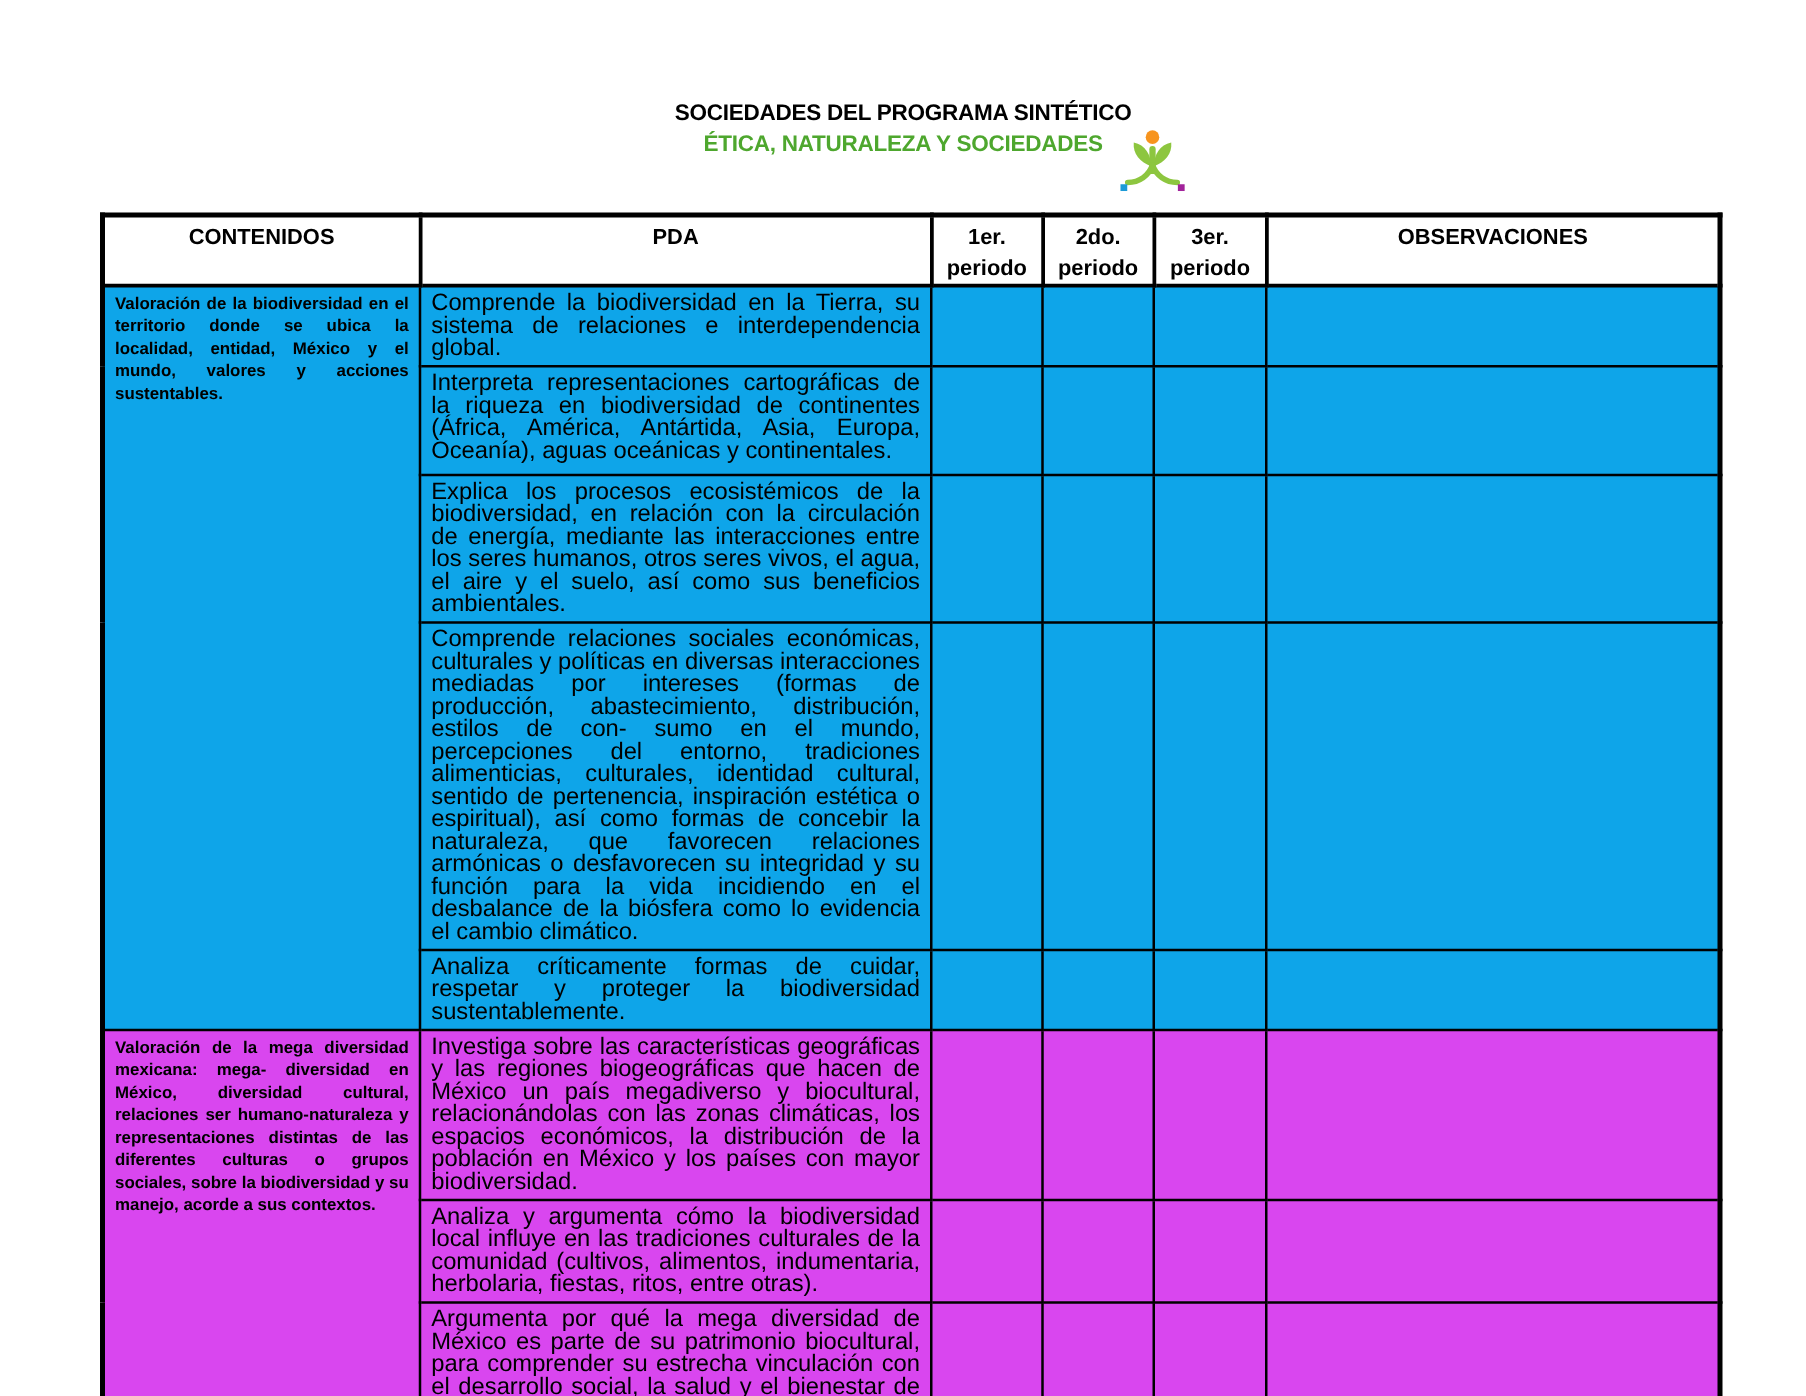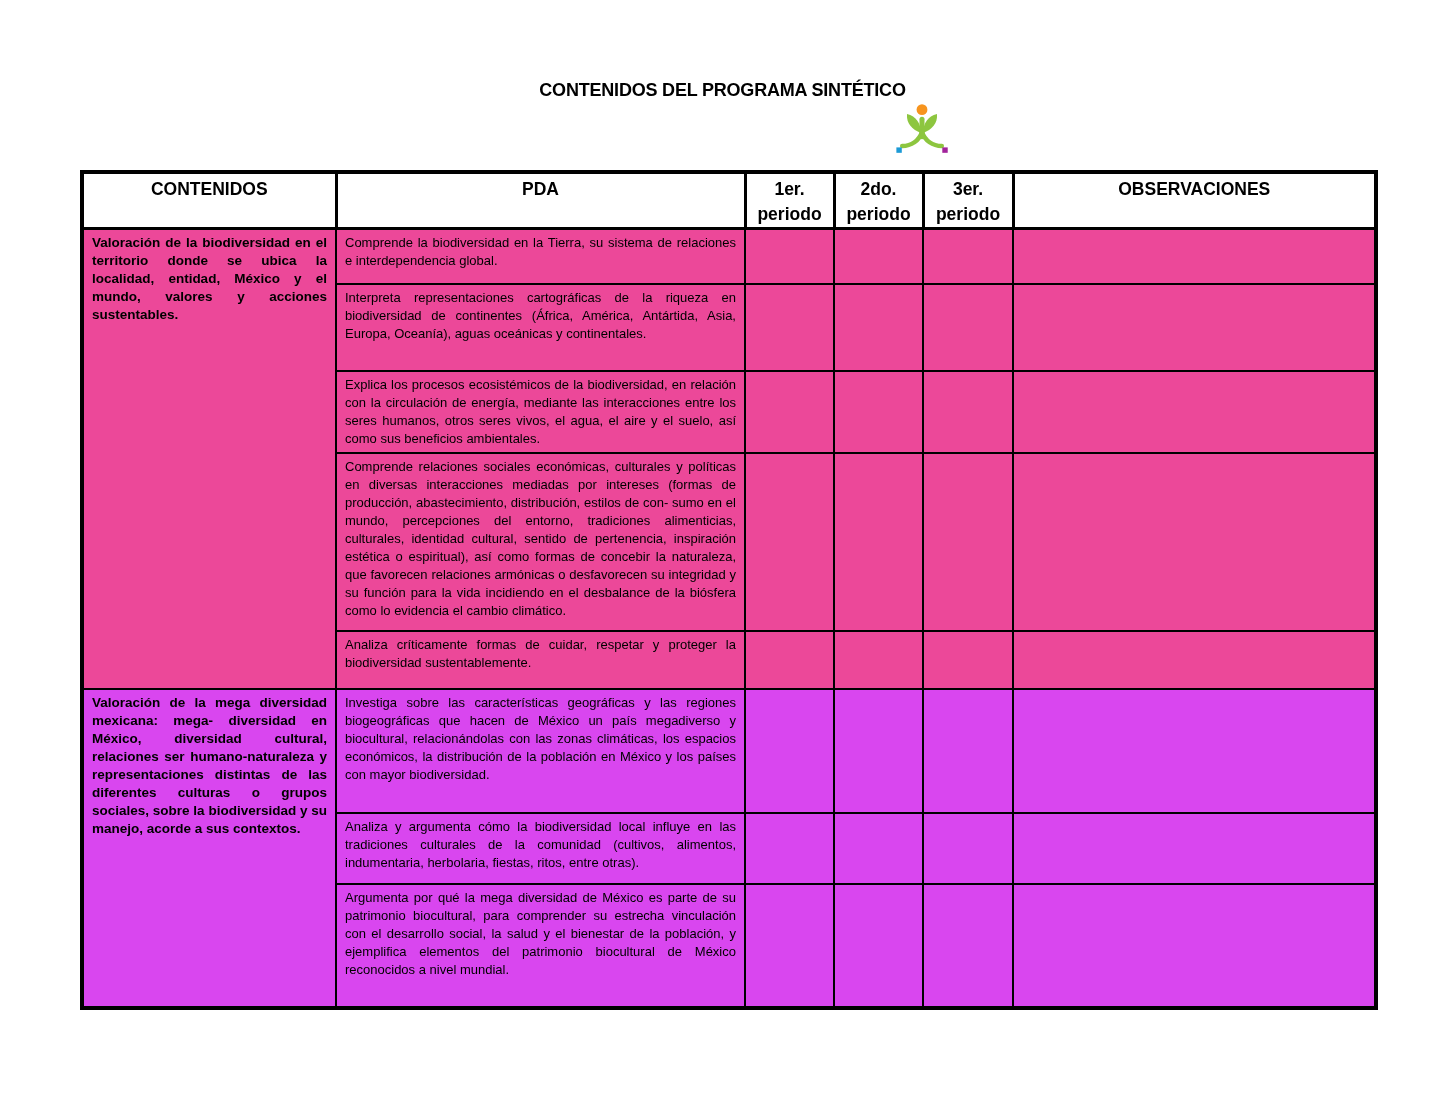--- a/index.html
+++ b/index.html
@@ -43,49 +43,50 @@
     vertical-align: top;
     padding: 3px 4px 0 4px;
     line-height: 25px;
     text-align: center;
     background: #fff;
   }
   td {
     border: 2px solid #000;
     vertical-align: top;
     padding: 4px 8px;
-    background: #ec4899;
+    background: #0ea5e9;
   }
   td.cont-cell {
     font-size: 13.5px;
     font-weight: bold;
     line-height: 18px;
     text-align: justify;
   }
   td.pda-cell {
-    font-size: 13px;
+    font-size: 19px;
     line-height: 18px;
     text-align: justify;
   }
   tr.h-hdr { height: 55px; }
   tr.h-r1 { height: 55px; }
   tr.h-r2 { height: 87px; }
   tr.h-r3 { height: 70px; }
   tr.h-r4 { height: 178px; }
   tr.h-r5 { height: 58px; }
   tr.h-r6 { height: 124px; }
   tr.h-r7 { height: 71px; }
   tr.h-r8 { height: 124px; margin-top: 20px; }
   td.green { background: #d946ef; }
 </style>
 </head>
 <body>
 
 <div class="title-block">
-  <div class="title-line">CONTENIDOS DEL PROGRAMA SINTÉTICO</div>
+  <div class="title-line">SOCIEDADES DEL PROGRAMA SINTÉTICO</div>
+  <div class="title-line subject-line">ÉTICA, NATURALEZA Y SOCIEDADES</div>
 </div>
 
 <div class="logo">
   <svg viewBox="0 0 60 56" width="58" height="56" xmlns="http://www.w3.org/2000/svg">
     <circle cx="30" cy="7" r="5.6" fill="#f7941e"></circle>
     <path d="M28.8 31 C20 28 13.5 21 14.5 11.5 C24 13.5 28.8 21.5 28.8 31 Z" fill="#8dc63f"></path>
     <path d="M31.2 31 C40 28 46.5 21 45.5 11.5 C36 13.5 31.2 21.5 31.2 31 Z" fill="#8dc63f"></path>
     <path d="M30 17 L30 35" stroke="#8dc63f" stroke-width="5.2" stroke-linecap="round" fill="none"></path>
     <path d="M30 30 C27 39 19 44.5 9.5 44.5" stroke="#8dc63f" stroke-width="4.6" stroke-linecap="round" fill="none"></path>
     <path d="M30 30 C33 39 41 44.5 50.5 44.5" stroke="#8dc63f" stroke-width="4.6" stroke-linecap="round" fill="none"></path>

